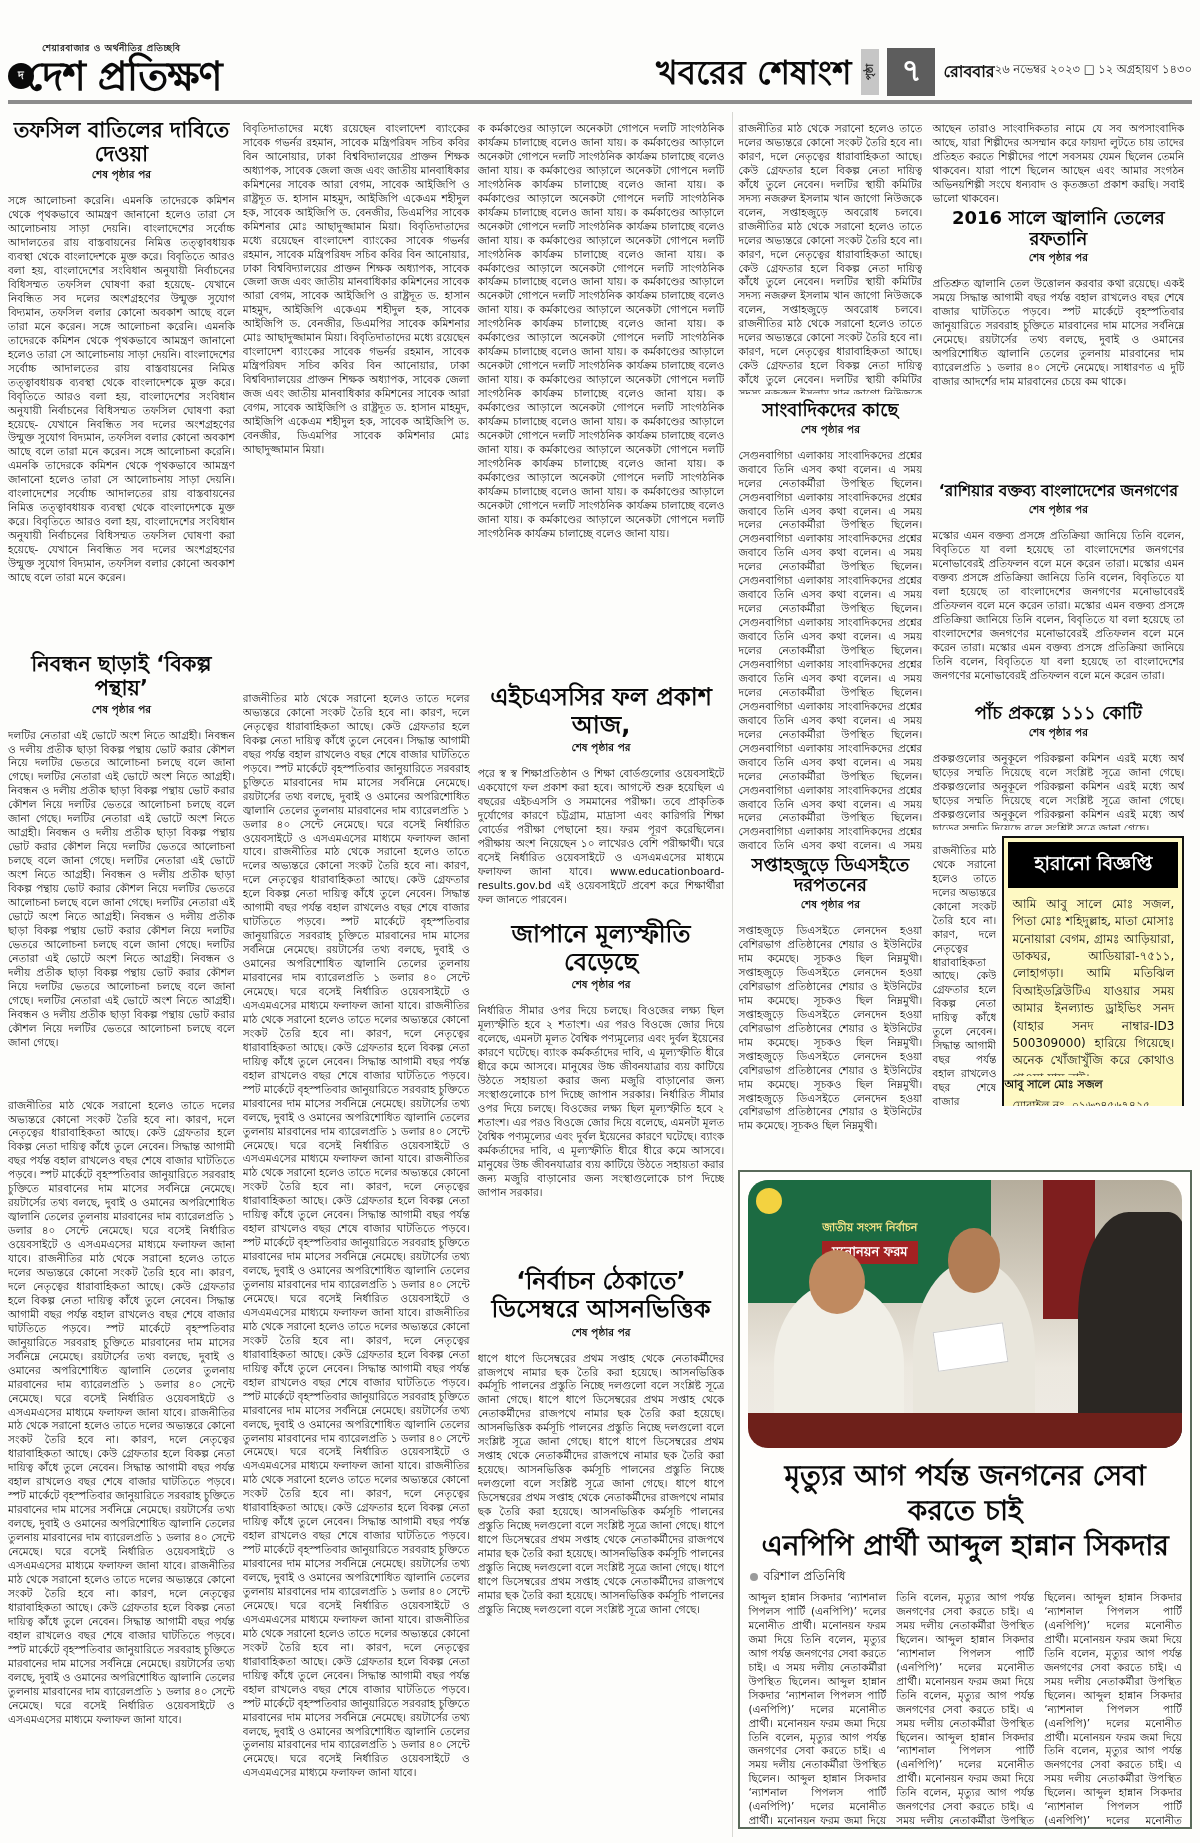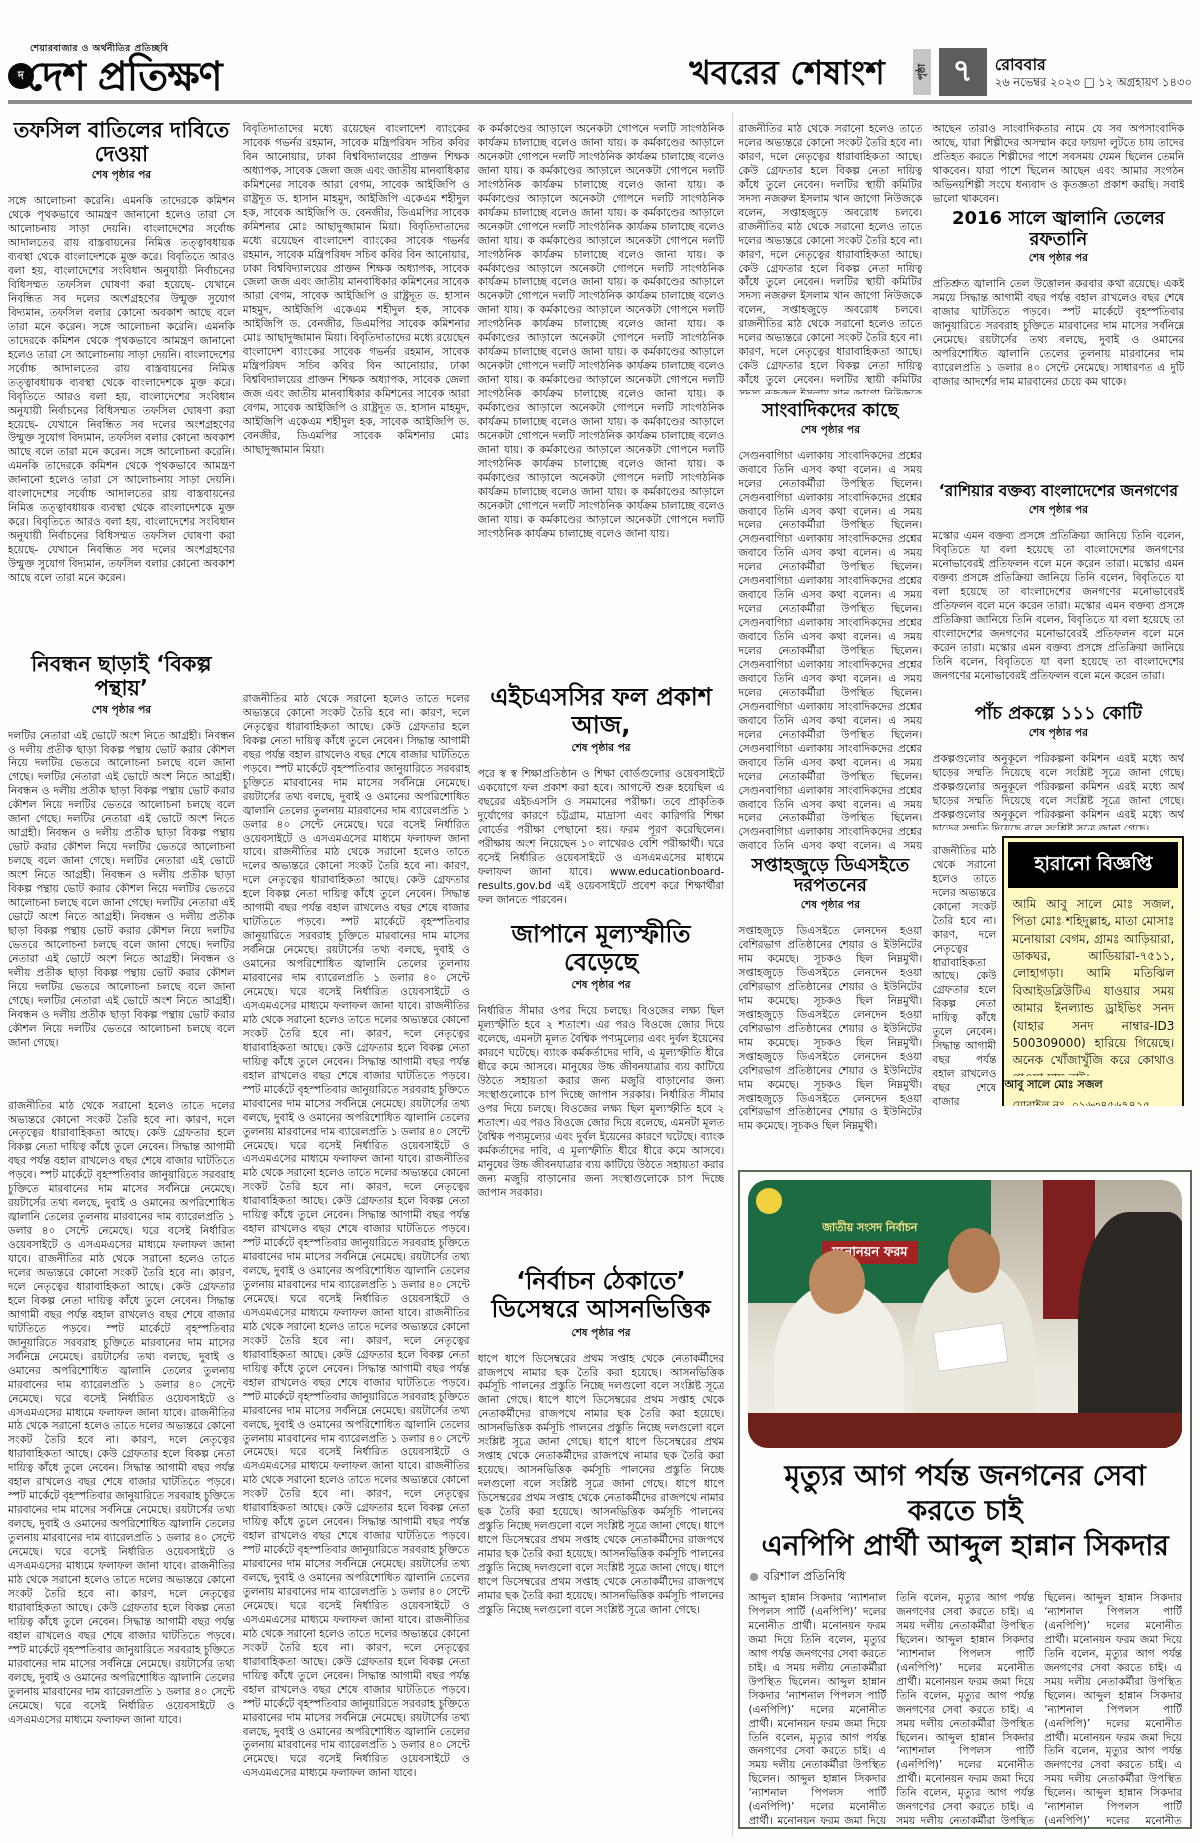--- a/index.html
+++ b/index.html
@@ -2,34 +2,34 @@
 <html lang="bn"><head>
 <meta charset="utf-8">
 <style>
   html,body{margin:0;padding:0;background:#e9e9e9;}
   .page{position:relative;width:1200px;height:1843px;margin:0 auto;background:#fdfdfb;
         font-family:"DejaVu Sans",sans-serif;color:#111;overflow:hidden;box-sizing:border-box;
         padding:0 8px;}
   
   .hdr{display:flex;justify-content:space-between;align-items:flex-end;padding-top:30px;height:66px;}
   .mast{display:flex;flex-direction:column;justify-content:flex-end;}
-  .tagline{font-size:9px;font-weight:bold;color:#222;margin-left:22px;letter-spacing:.5px;}
+  .tagline{font-size:9px;font-weight:bold;color:#222;margin-left:34px;letter-spacing:.5px;}
   .logorow{display:flex;align-items:center;}
   .logocircle{width:26px;height:26px;border-radius:50%;background:#0a0a0a;display:inline-flex;
               align-items:center;justify-content:center;color:#fff;font-size:11px;font-weight:bold;
               margin-right:-8px;z-index:2;}
   .logotype{font-size:40px;font-weight:900;line-height:1;letter-spacing:-1px;color:#0a0a0a;}
   .hdr-right{display:flex;align-items:center;gap:8px;}
-  .section-title{font-size:33px;font-weight:900;color:#0a0a0a;margin-right:20px;line-height:1;}
+  .section-title{font-size:33px;font-weight:900;color:#0a0a0a;margin-right:2px;line-height:1;}
   .page-tab{background:#c6c6c6;color:#222;font-size:10px;font-weight:bold;
             writing-mode:vertical-rl;transform:rotate(180deg);
             height:46px;width:18px;display:flex;align-items:center;justify-content:center;}
   .page-num{background:#5d5d5d;color:#fff;width:48px;height:48px;display:flex;align-items:center;
             justify-content:center;font-size:31px;font-weight:bold;}
-  .daydate{display:flex;flex-direction:column;justify-content:center;line-height:1.25;}
+  .daydate{display:flex;flex-direction:row;justify-content:center;line-height:1.25;}
   .day{font-size:16px;font-weight:bold;}
   .date{font-size:11.5px;color:#222;}
   .rule{height:4px;background:#8c8c8c;margin-top:4px;}
   
   .cols{display:flex;gap:8px;margin-top:8px;height:1725px;}
   .col{overflow:hidden;}
   .w228{width:228px;}
   .w248{width:248px;}
   .right{width:456px;display:flex;flex-direction:column;border-left:1px solid #d7d7d2;padding-left:5px;}
   .right-top{display:flex;gap:10px;height:1052px;}

